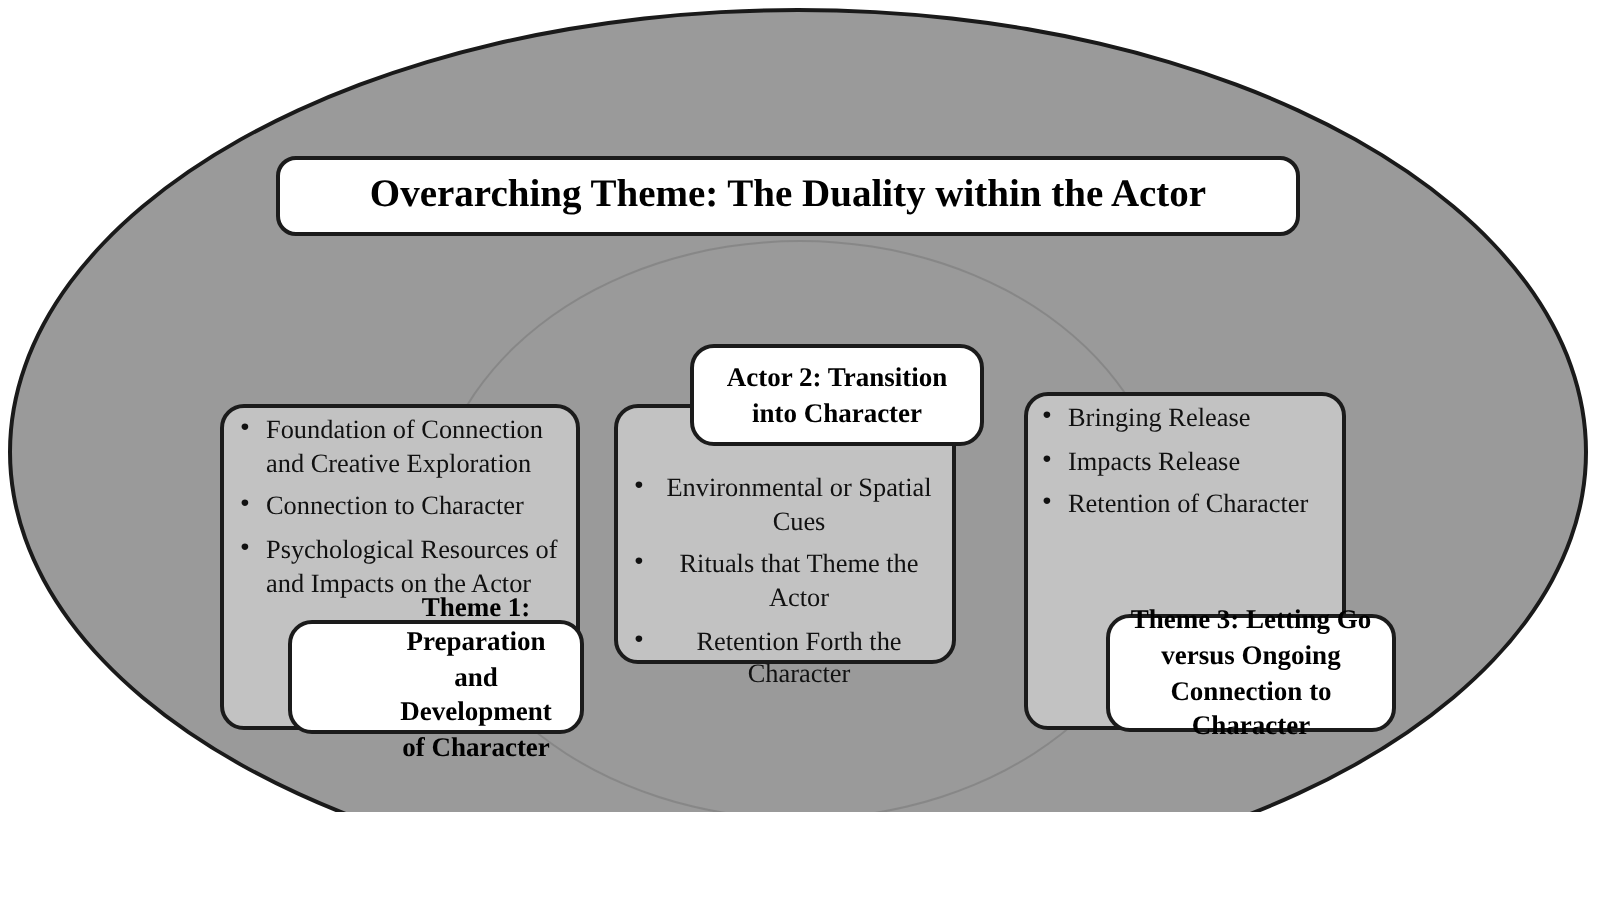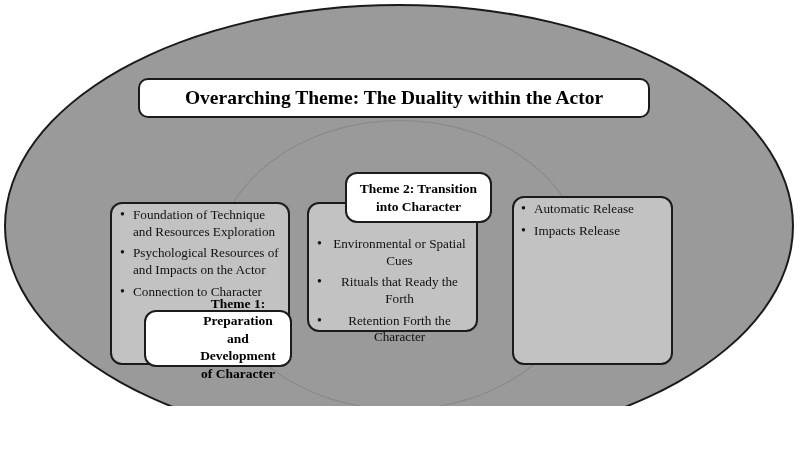--- a/index.html
+++ b/index.html
@@ -119,33 +119,35 @@
 
 <div id="canvas">
 
   <div id="ellipse"></div>
   <div id="inner-arc"></div>
 
   <div id="title-box" class="label-box">Overarching Theme: The Duality within the Actor</div>
 
   <div id="theme1-box" class="theme-box"></div>
   <ul id="theme1-list" class="bullets">
-    <li>Foundation of Technique and Resources Exploration</li>
+    <li>Foundation of Connection and Creative Exploration</li>
+    <li>Connection to Character</li>
     <li>Psychological Resources of and Impacts on the Actor</li>
-    <li>Connection to Character</li>
   </ul>
   <div id="theme1-label" class="label-box">Theme 1: Preparation and Development of Character</div>
 
   <div id="theme2-box" class="theme-box"></div>
   <ul id="theme2-list" class="bullets">
     <li>Environmental or Spatial Cues</li>
-    <li>Rituals that Ready the Forth</li>
+    <li>Rituals that Theme the Actor</li>
     <li>Retention Forth the Character</li>
   </ul>
-  <div id="theme2-label" class="label-box">Theme 2: Transition into Character</div>
+  <div id="theme2-label" class="label-box">Actor 2: Transition into Character</div>
 
   <div id="theme3-box" class="theme-box"></div>
   <ul id="theme3-list" class="bullets">
-    <li>Automatic Release</li>
+    <li>Bringing Release</li>
     <li>Impacts Release</li>
+    <li>Retention of Character</li>
   </ul>
+  <div id="theme3-label" class="label-box">Theme 3: Letting Go versus Ongoing Connection to Character</div>
 
 </div>
 
 </body></html>

